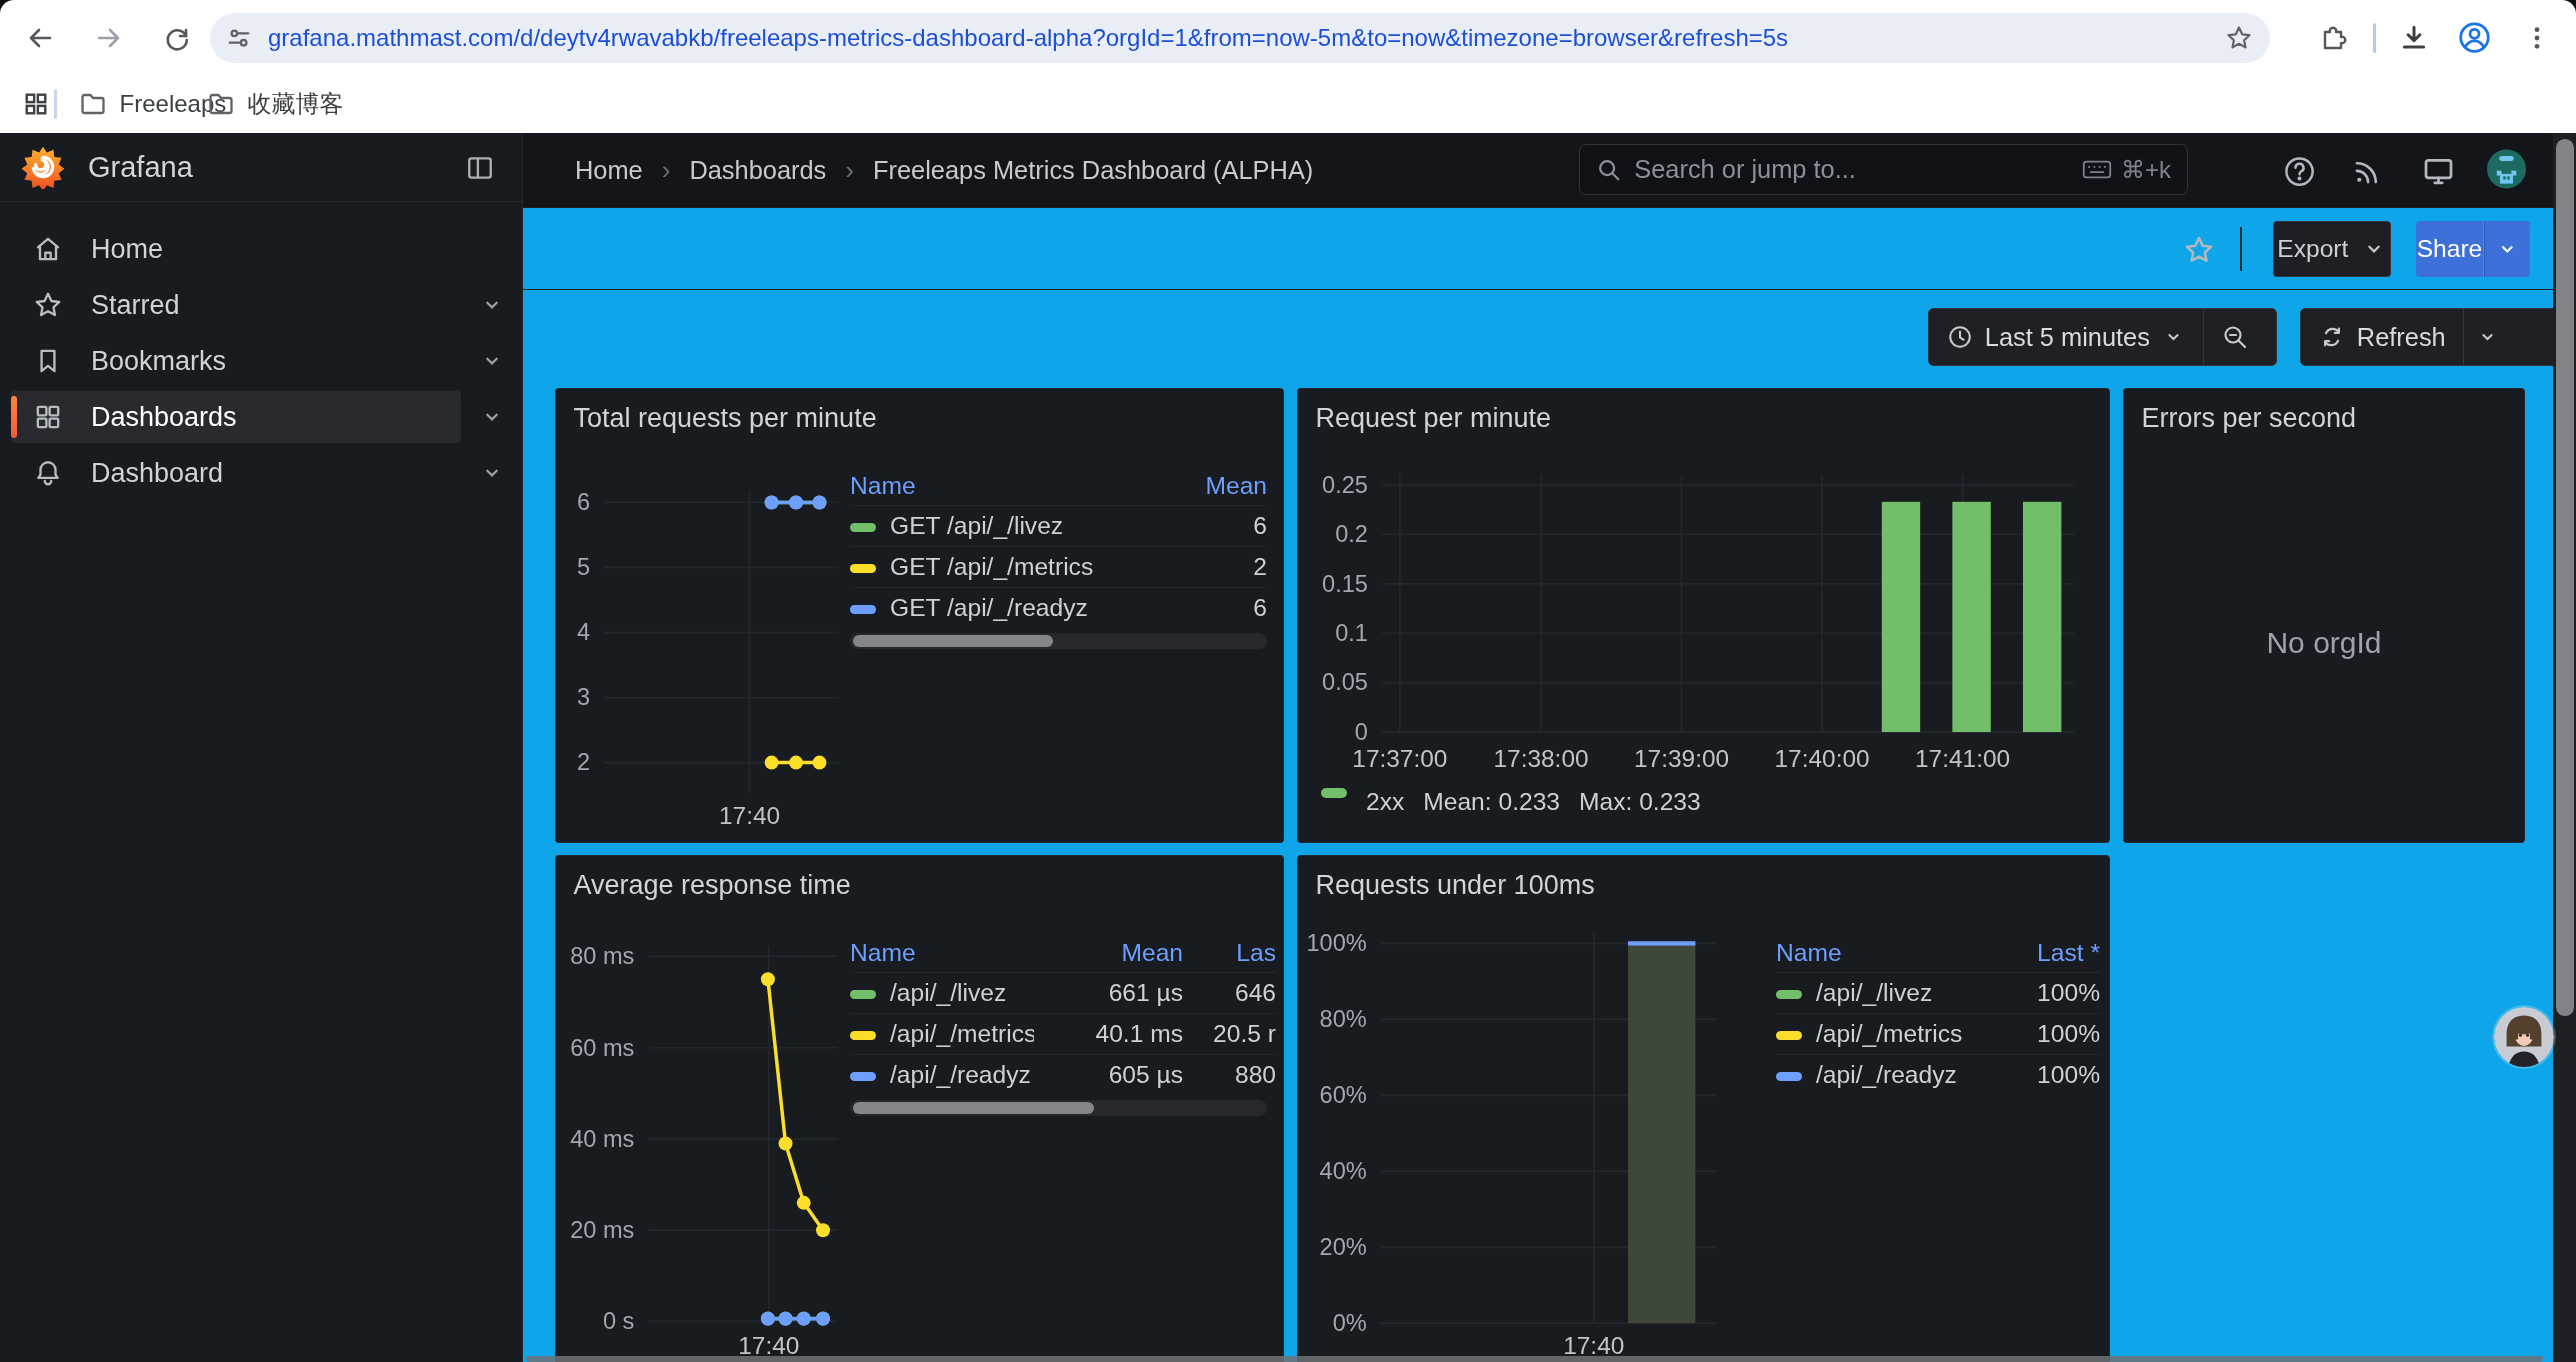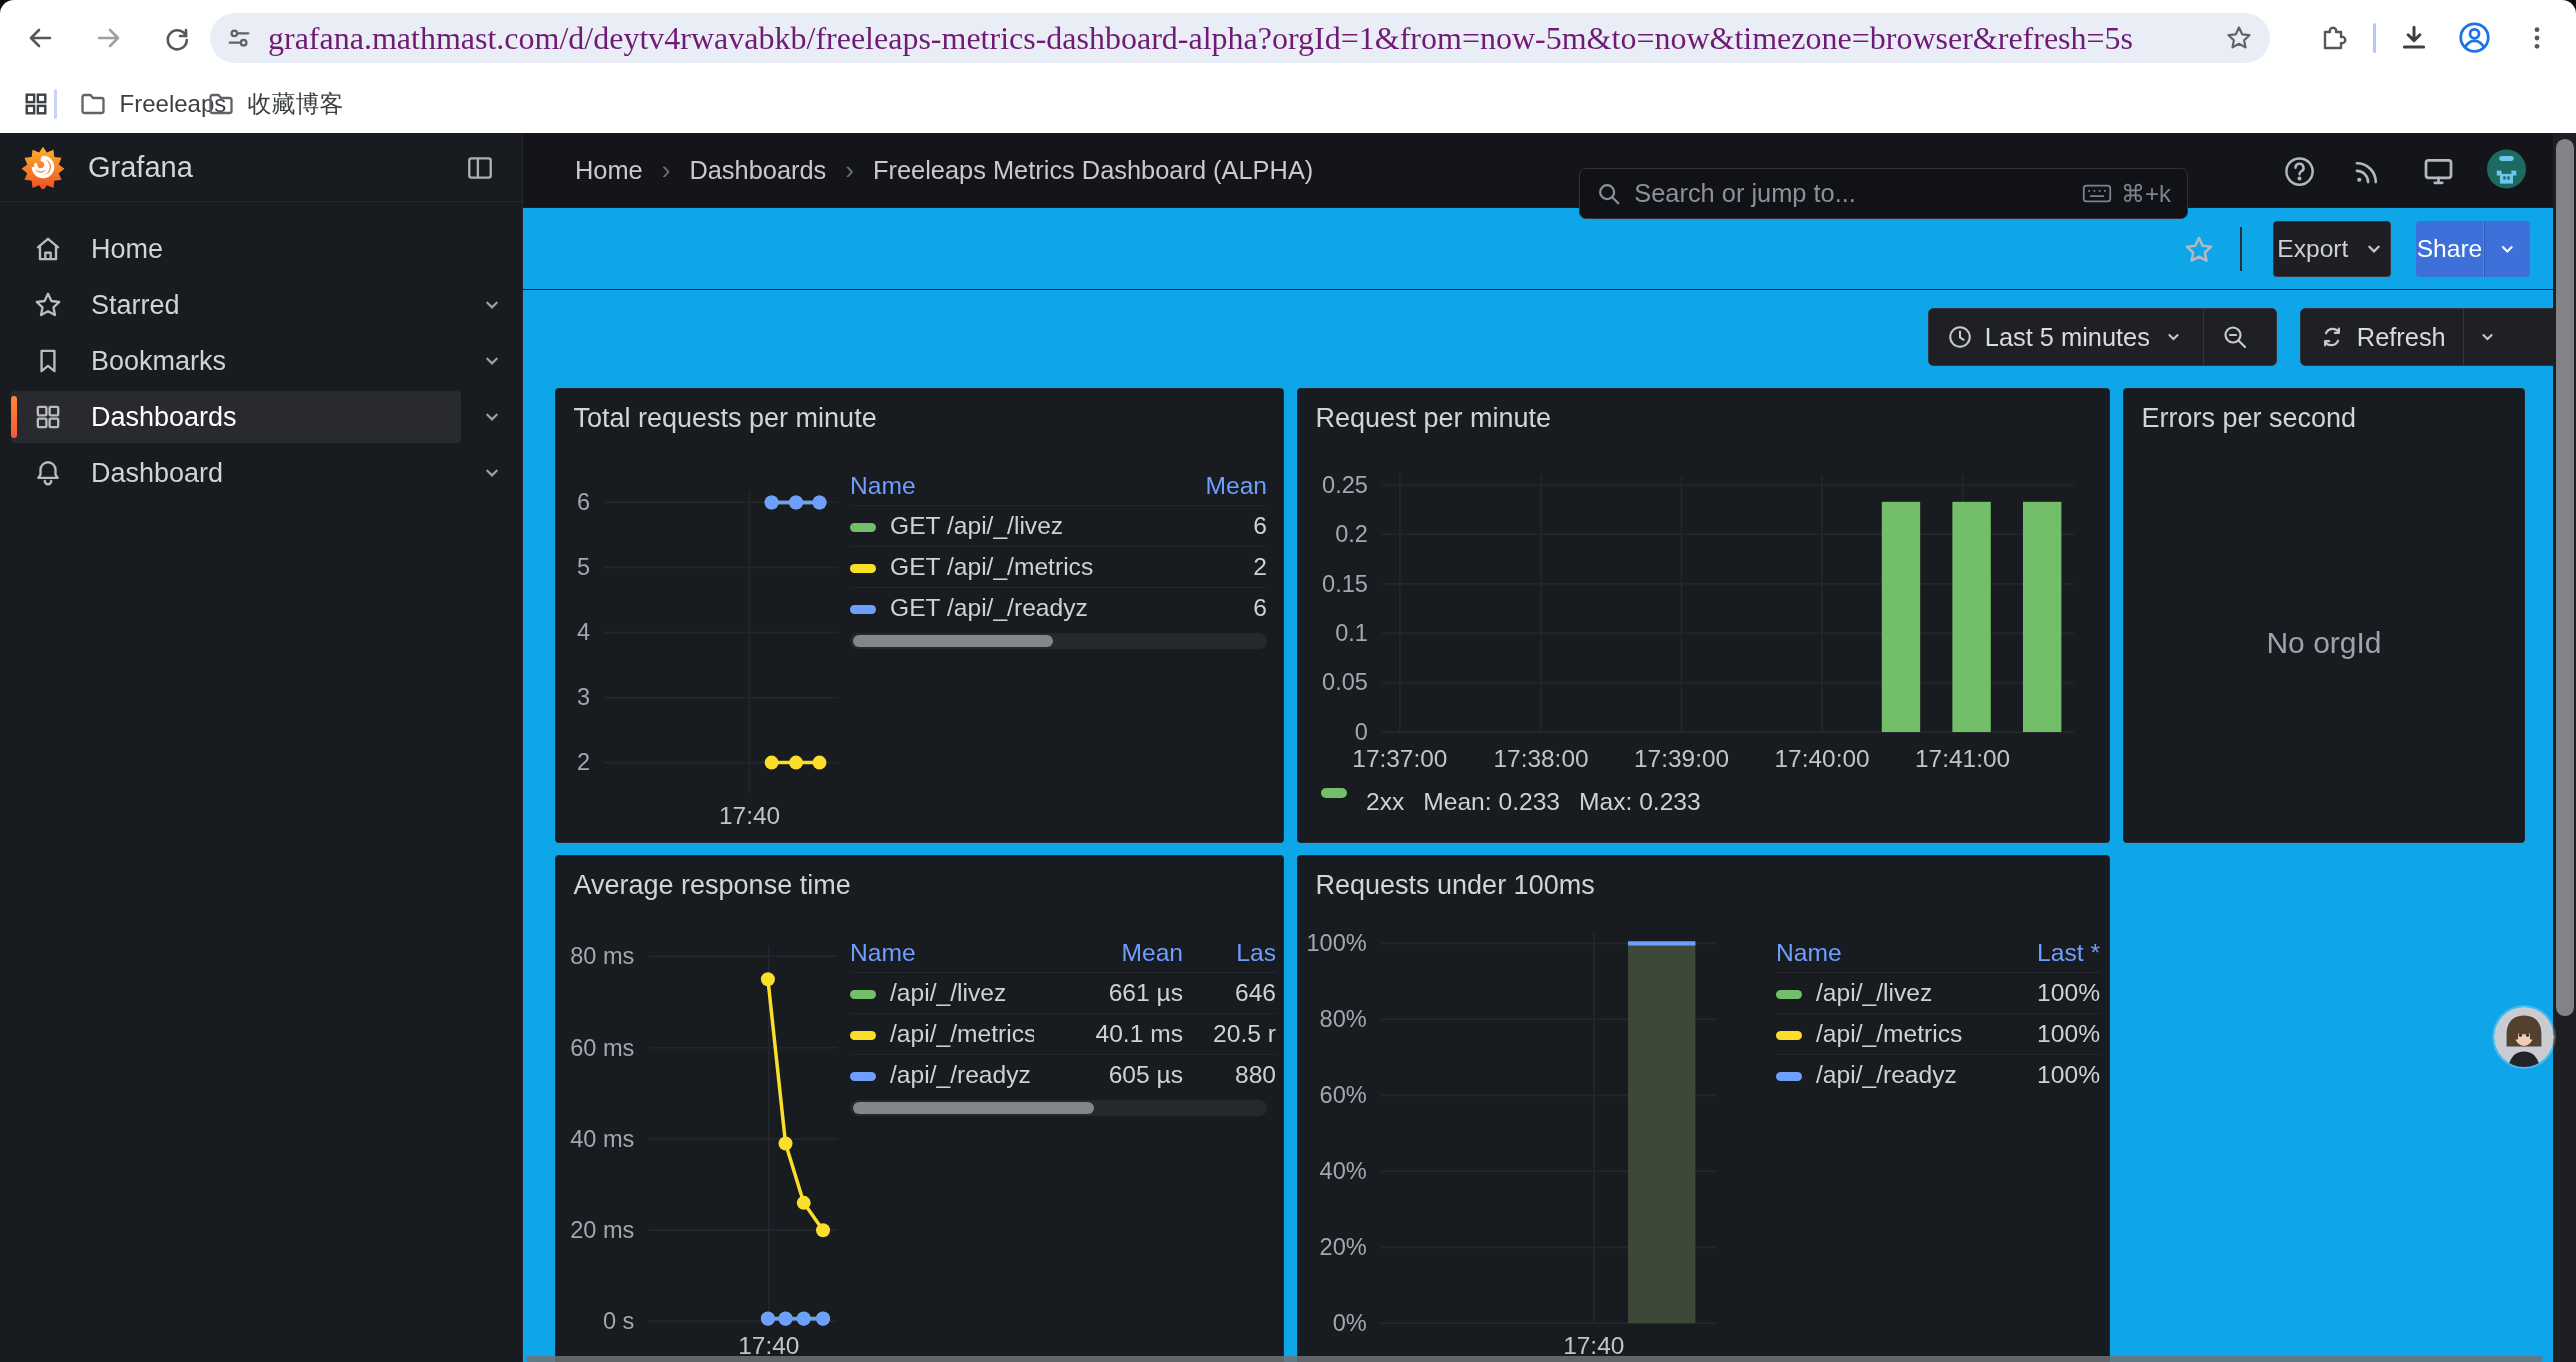--- a/index.html
+++ b/index.html
@@ -7,21 +7,21 @@
     font-family:"Liberation Sans", sans-serif; }
   #canvas { position:absolute; inset:0; }
 
   
   .btoolbar { position:absolute; top:0; left:0; width:2576px; height:75px; background:#ffffff;
     border-radius:14px 14px 0 0; }
   .nav-btn { position:absolute; top:11.4px; width:53px; height:53px; display:flex; align-items:center;
     justify-content:center; border-radius:50%; color:#54575c; }
   .omnibox { position:absolute; left:210px; top:13px; width:2060px; height:50px; background:#e9eef6;
     border-radius:25.4px; display:flex; align-items:center; }
-  .omnibox .url { font-size:32px; color:#701a75; white-space:nowrap; overflow:hidden; flex:1;font-family:Liberation Serif, serif; }
+  .omnibox .url { font-size:24px; color:#1d4ed8; white-space:nowrap; overflow:hidden; flex:1; }
   .bbar { position:absolute; top:75px; left:0; width:2576px; height:58px; background:#ffffff; }
   .bm-chip { position:absolute; top:7px; height:44px; display:flex; align-items:center; gap:12.3px;
     color:#3c4043; font-size:24px; border-radius:22px; padding:0 12.3px; }
   .bbar-sep { position:absolute; left:54px; top:14px; width:2.6px; height:30px; background:#c5d6ee; border-radius:1.8px; }
 
   
   .app { position:absolute; top:133px; left:0; width:2576px; height:1229px; background:#0ea5e9; }
   .sidebar { position:absolute; left:0; top:0; width:523px; height:1229px; background:#181b1f;
     border-right:0.9px solid #26282e; }
   .sb-head { position:absolute; top:0; left:0; right:0; height:69px; border-bottom:0.9px solid #24262b;
@@ -42,21 +42,21 @@
   .side-item > * { position:relative; z-index:1; }
 
   .main { position:absolute; left:523px; top:0; width:2053px; height:1229px; overflow:hidden; }
   .nav-header { position:absolute; top:0; left:0; right:0; height:75px; background:#14151a;
     border-bottom:0.9px solid #1c1e23; }
   .crumbs { position:absolute; left:52px; top:0; height:75px; display:flex; align-items:center; gap:19px;
     font-size:25.4px; color:#c9cace; }
   .crumb-sep { color:#6e7077; font-size:26px; }
   .searchbox { position:absolute; left:1056px; top:11.4px; width:609px; height:51px; background:#111217;
     border:0.9px solid #2f3137; border-radius:7px; display:flex; align-items:center; padding:0 16px;
-    color:#8e9097;margin-top:24px; }
+    color:#8e9097; }
   .searchbox .ph { font-size:25.4px; flex:1; margin-left:12.3px; }
   .kbd-chip { display:flex; align-items:center; gap:8.8px; color:#7f828a; font-size:24px; }
   .hdr-icon { position:absolute; top:19px; width:39px; height:39px; color:#b4b7bd;
     display:flex; align-items:center; justify-content:center; }
 
   .subheader { position:absolute; top:75px; left:0; right:0; height:82px; border-bottom:0.9px solid #1f2127; }
   .sh-star { position:absolute; left:1660px; top:26px; width:32px; height:32px; color:#b6b8be; }
   .sh-sep { position:absolute; left:1717px; top:19px; width:1.8px; height:44px; background:#2c2e34; }
   .btn { display:flex; align-items:center; justify-content:center; gap:12.3px; font-size:24.6px;
     font-weight:500; border-radius:3.5px; cursor:pointer; }

